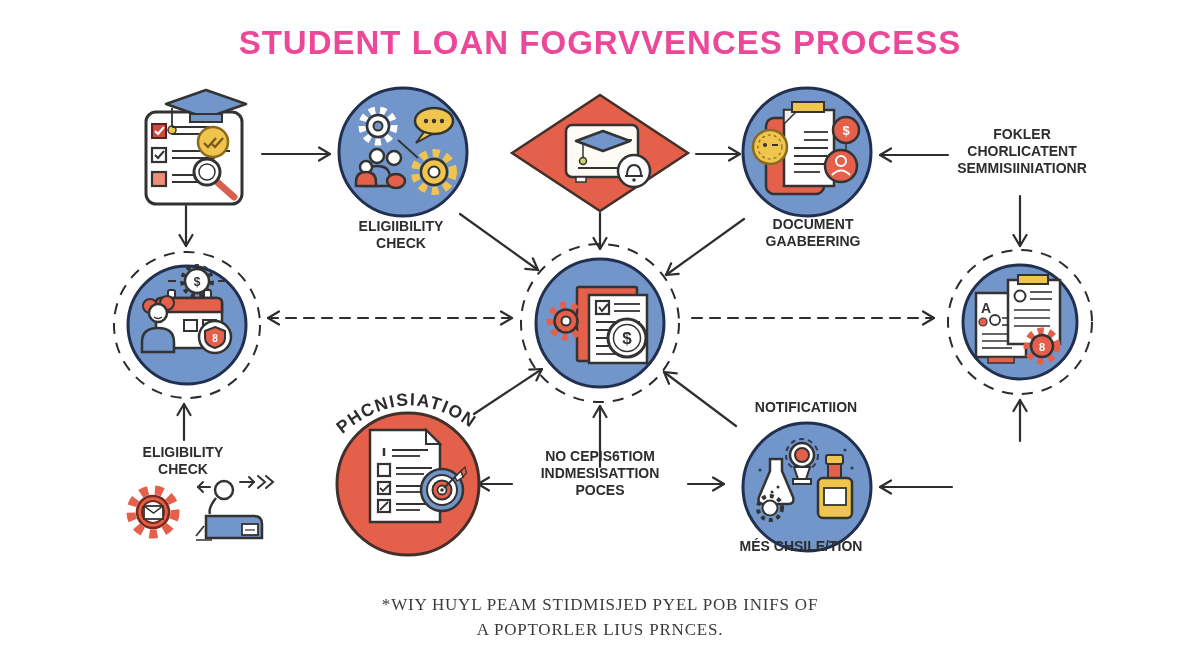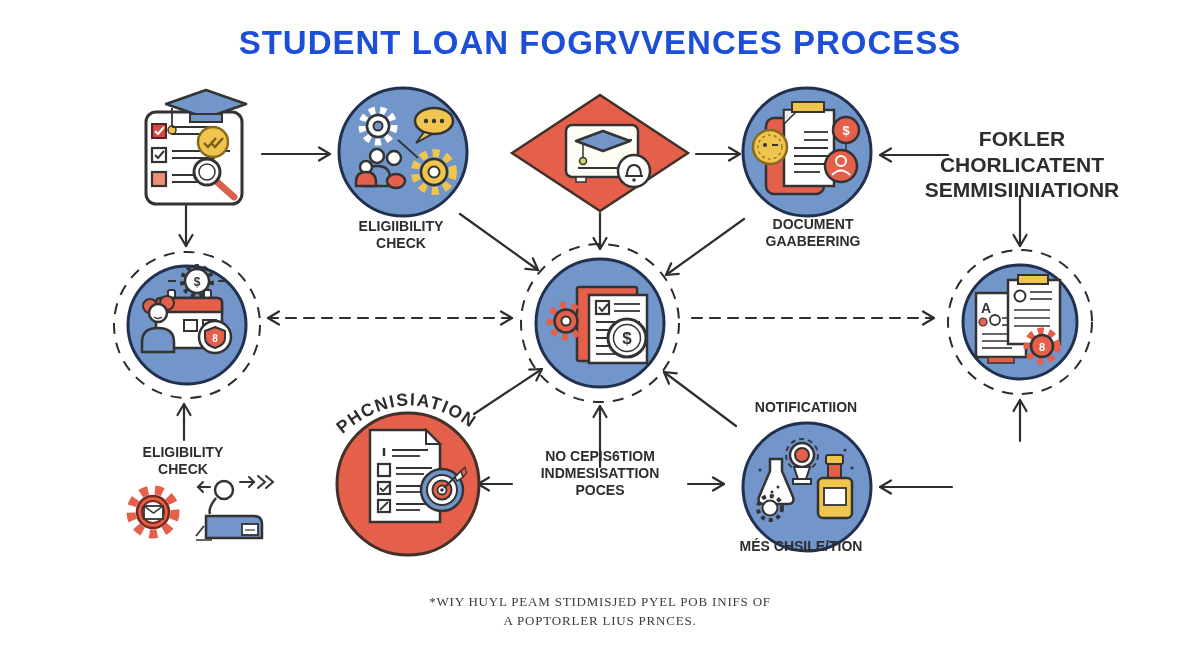--- a/index.html
+++ b/index.html
@@ -1,26 +1,26 @@
 <!DOCTYPE html>
 <html><head>
 <meta charset="utf-8">
 <style>
   html,body{margin:0;padding:0;background:#ffffff;}
   .stage{position:relative;width:1200px;height:654px;background:#ffffff;overflow:hidden;
          font-family:"Liberation Sans", sans-serif;}
   svg.layer{position:absolute;left:0;top:0;}
   .title{position:absolute;left:600px;top:24px;transform:translateX(-50%);
-         font-size:33px;font-weight:bold;letter-spacing:1px;color:#1d4ed8;white-space:nowrap;}
+         font-size:33px;font-weight:bold;letter-spacing:1px;color:#ec4899;white-space:nowrap;}
   .lbl{position:absolute;transform:translateX(-50%);text-align:center;
        font-weight:bold;color:#2d2d2d;white-space:pre-line;line-height:1.22;}
   .lbl.s16{font-size:14px;}
-  .lbl.s15{font-size:21px;}
+  .lbl.s15{font-size:14px;}
   .footnote{position:absolute;left:600px;top:593px;transform:translateX(-50%);
-       font-family:"Liberation Serif", serif;font-size:13px;letter-spacing:0.8px;
+       font-family:"Liberation Serif", serif;font-size:17px;letter-spacing:0.8px;
        color:#3a3a3a;text-align:center;white-space:pre-line;line-height:1.45;}
 </style>
 </head>
 <body>
 
 <div class="stage">
 
 <svg class="layer" width="1200" height="654" viewBox="0 0 1200 654">
 
   <g stroke="#2e2e2e" stroke-width="2.2" fill="none" stroke-linecap="round" stroke-linejoin="round">

